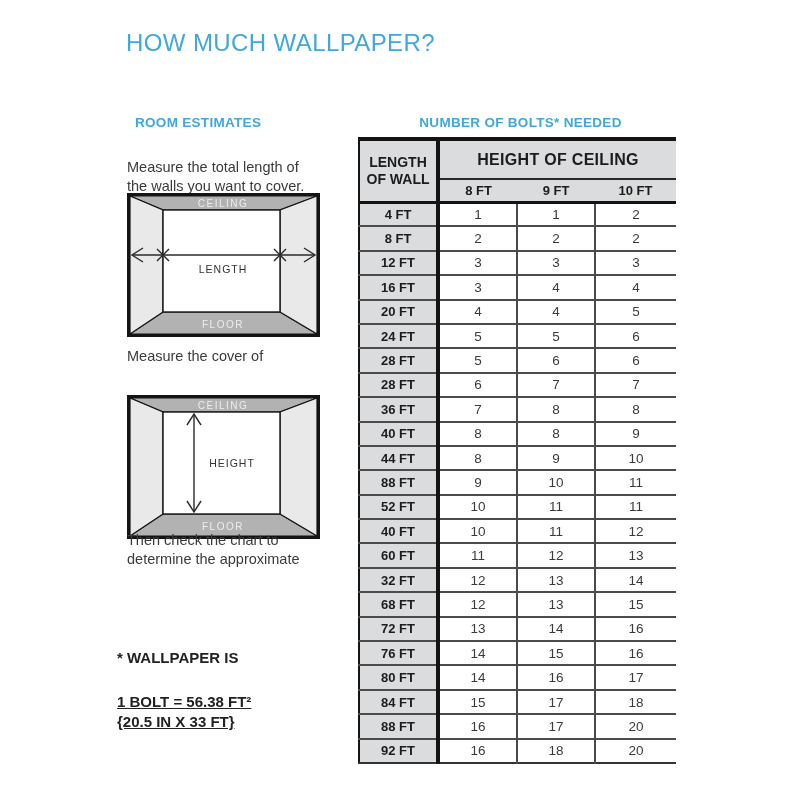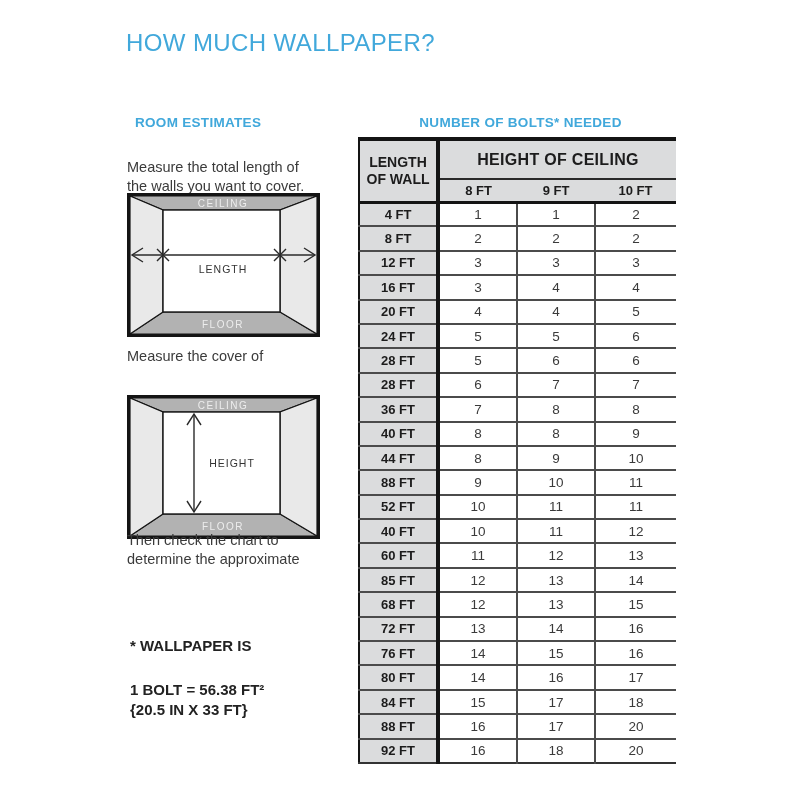--- a/index.html
+++ b/index.html
@@ -35,25 +35,25 @@
     text-align: center;
   }
   .para {
     position: absolute; left: 127px;
     font-size: 14.5px; line-height: 19px; color: var(--body-ink);
   }
   .para-1 { top: 158px; }
   .para-2 { top: 347px; }
   .para-3 { top: 531px; }
   .note {
-    position: absolute; left: 130px;
-    font-size: 15px; font-weight: bold; line-height: 20px; color: #222;
+    position: absolute; left: 117px;
+    font-size: 15px; font-weight: bold; line-height: 20px; color: #222; margin-top: 12px;
   }
   .note-footnote { top: 636px; }
-  .note-boltinfo { top: 680px; }
+  .note-boltinfo { top: 680px; text-decoration: underline; }
   .note-footnote .indent { padding-left: 10px; }
   .diagram { position: absolute; left: 127px; }
   .diagram-1 { top: 193px; }
   .diagram-2 { top: 395px; }
 
   table.bolts {
     position: absolute; left: 358px; top: 137px;
     width: 317px;
     border-collapse: collapse; table-layout: fixed;
     border-top: 4px solid var(--line-dark);
@@ -265,21 +265,21 @@
         <td class="val">11</td>
         <td class="val">12</td>
       </tr>
       <tr>
         <td class="rowhead">60 FT</td>
         <td class="val">11</td>
         <td class="val">12</td>
         <td class="val">13</td>
       </tr>
       <tr>
-        <td class="rowhead">85 FT</td>
+        <td class="rowhead">32 FT</td>
         <td class="val">12</td>
         <td class="val">13</td>
         <td class="val">14</td>
       </tr>
       <tr>
         <td class="rowhead">68 FT</td>
         <td class="val">12</td>
         <td class="val">13</td>
         <td class="val">15</td>
       </tr>

